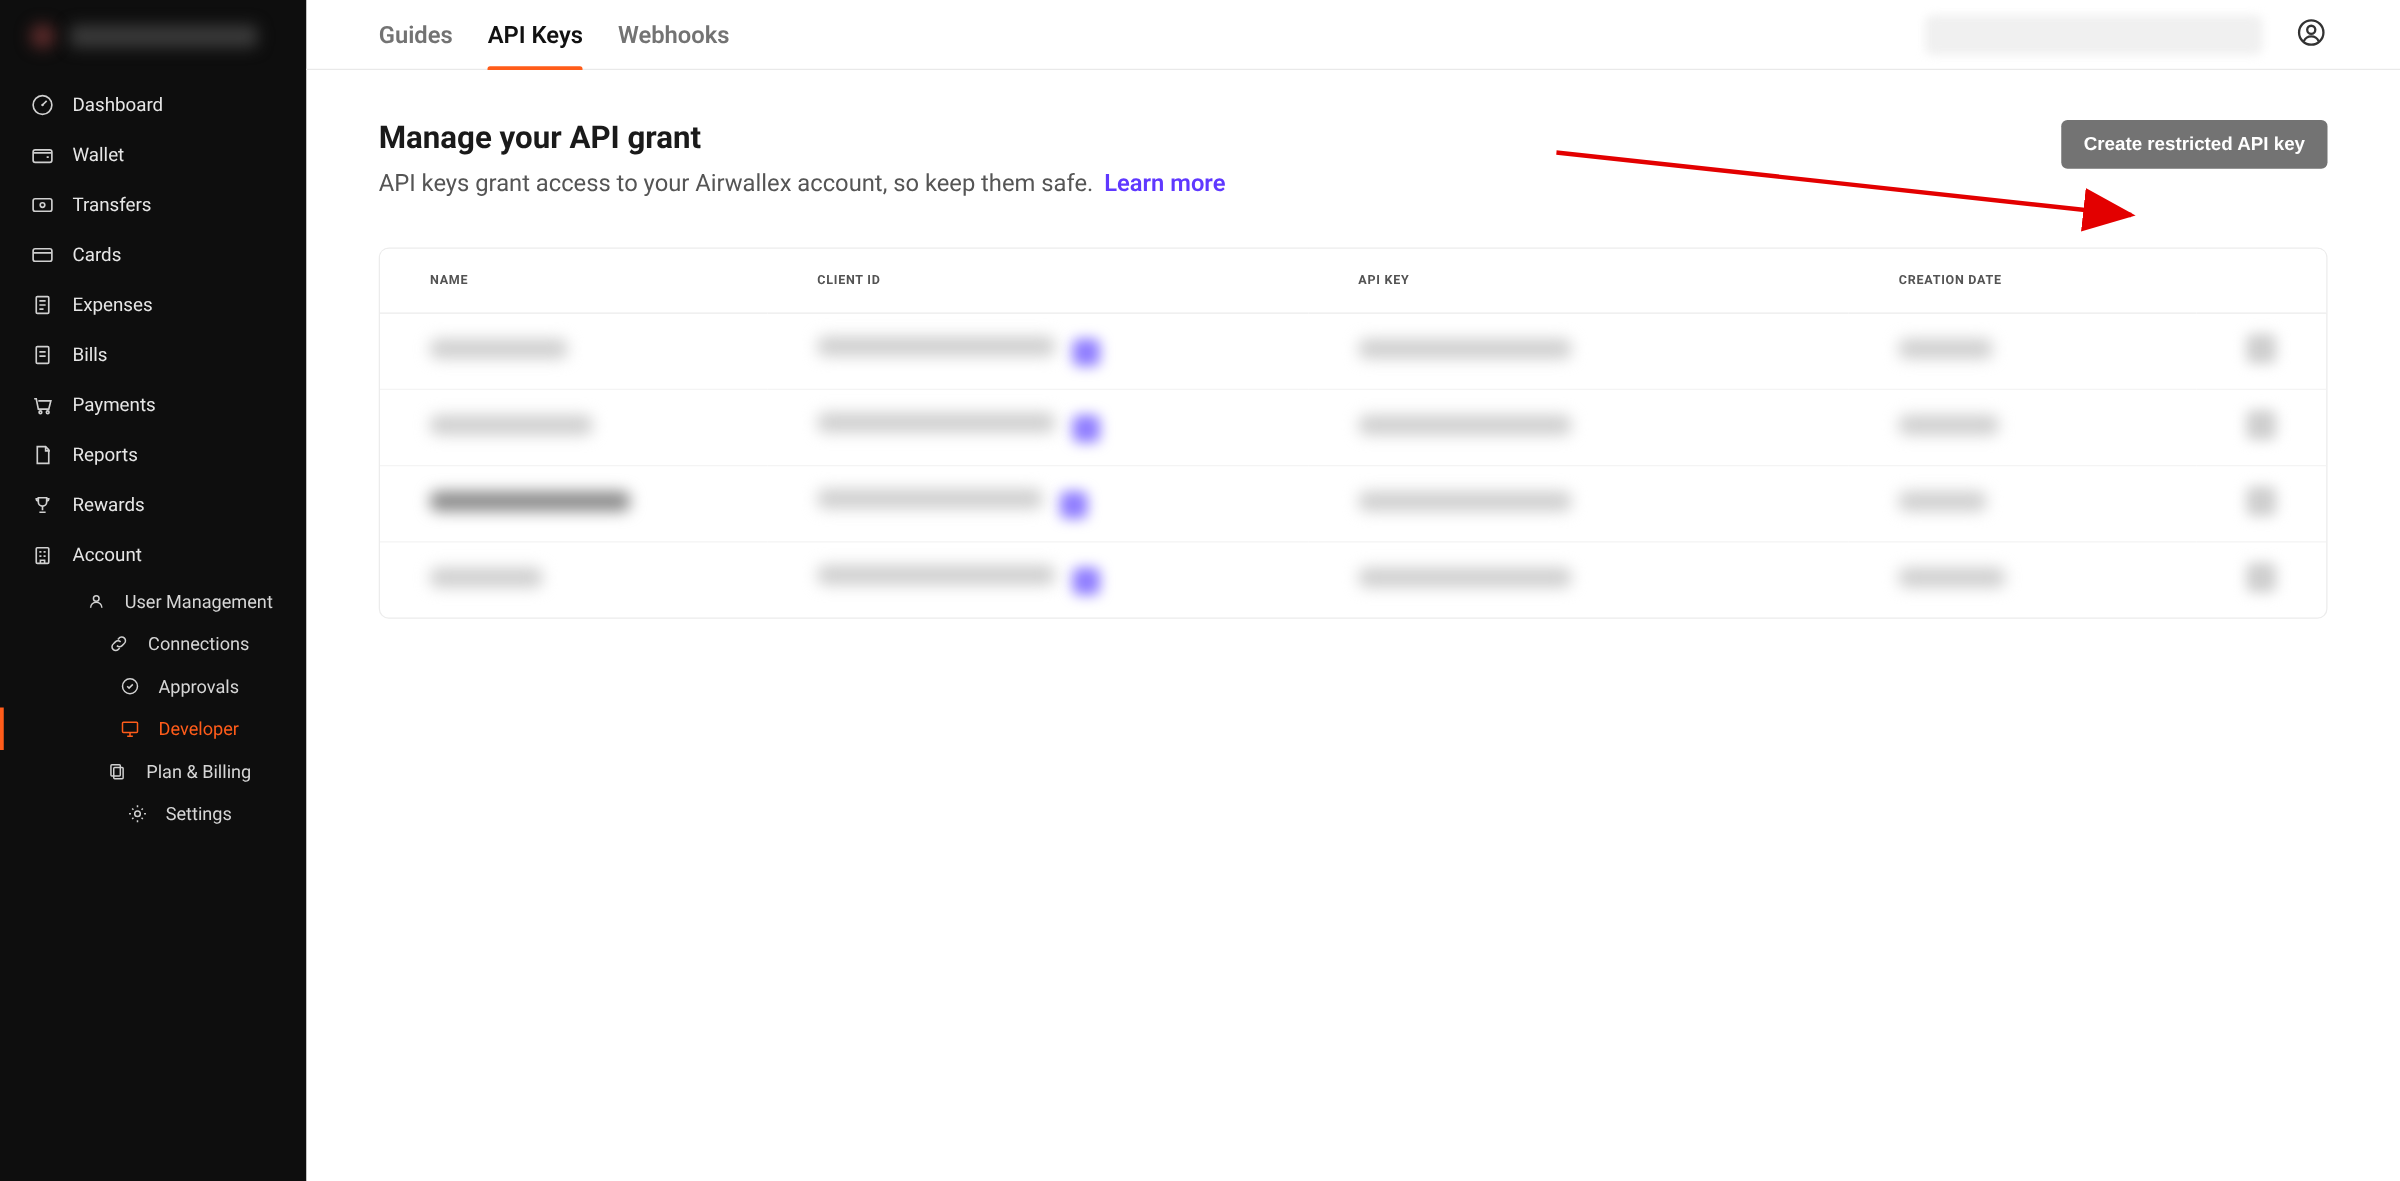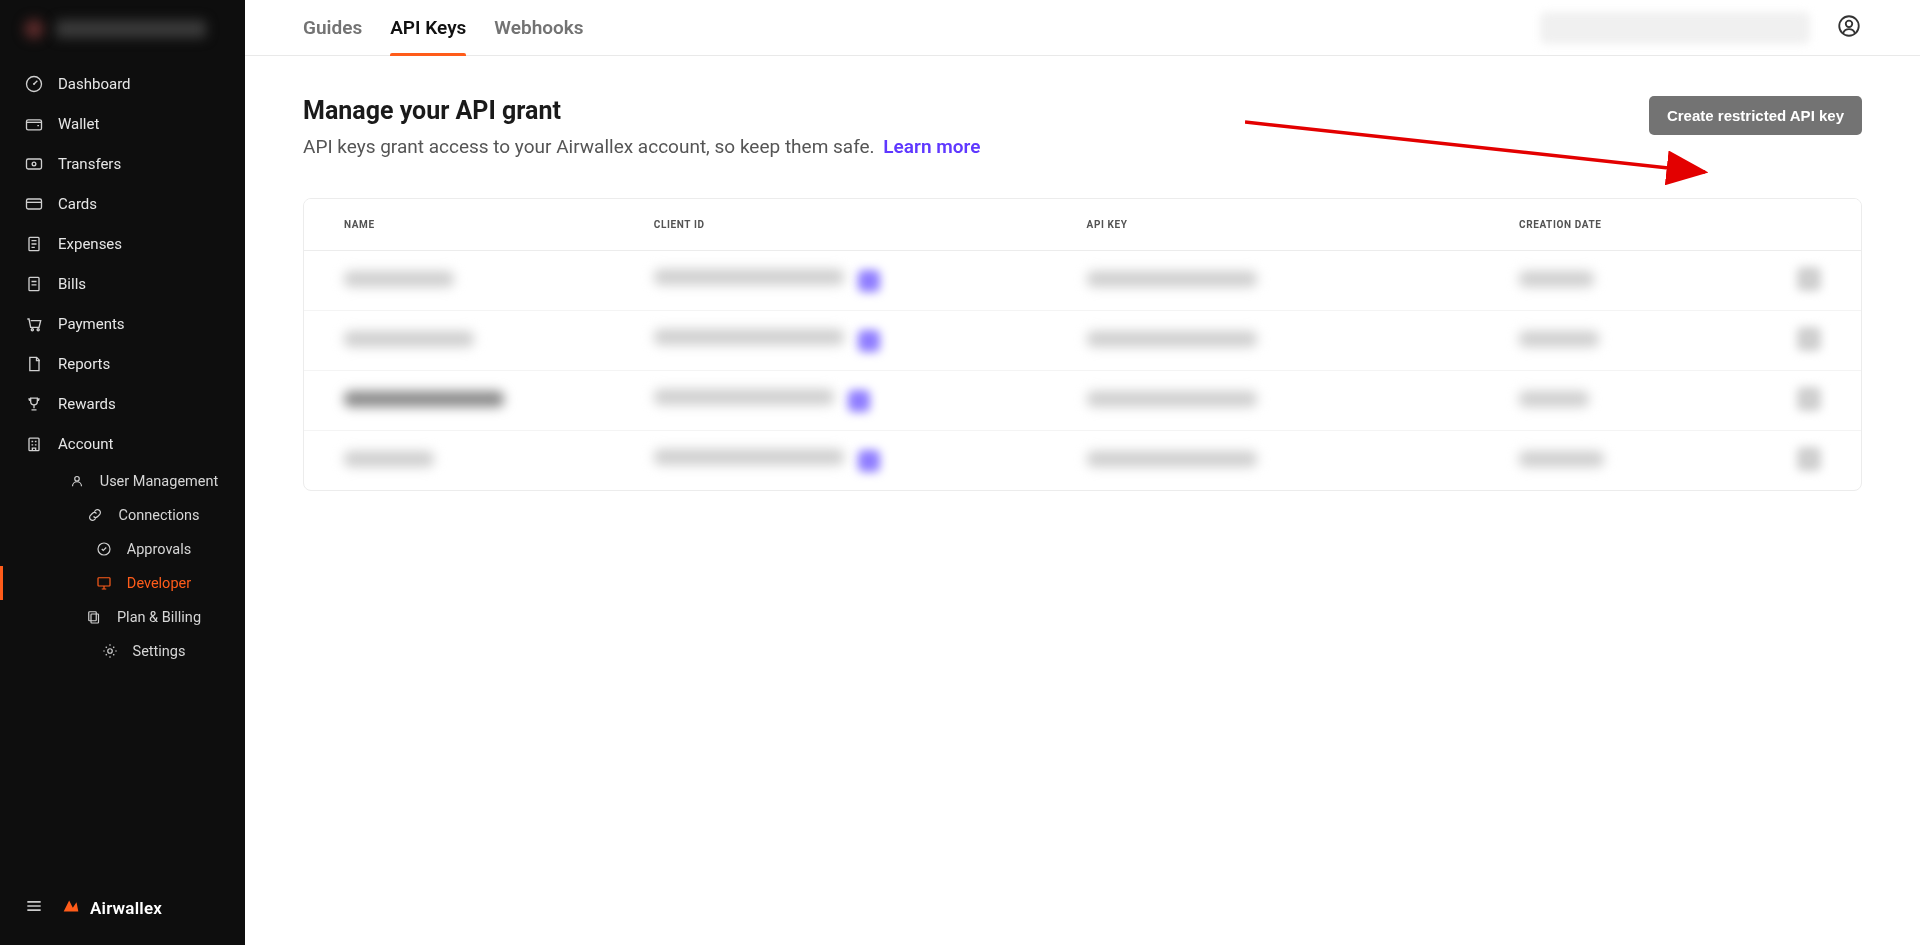--- a/index.html
+++ b/index.html
@@ -375,33 +375,20 @@
       <span class="nav-icon">
           <svg viewBox="0 0 24 24">
             <circle cx="12" cy="12" r="3"></circle>
             <path d="M12 3v2M12 19v2M5 12H3M21 12h-2M6.3 6.3l1.4 1.4M16.3 16.3l1.4 1.4M6.3 17.7l1.4-1.4M16.3 7.7l1.4-1.4"></path>
           </svg>
         </span>
       <span>Settings</span>
     </li>
   </ul>
 
-  <div class="sidebar-footer">
-    <span class="hamburger"><svg viewBox="0 0 24 24">
-          <path d="M4 7h16M4 12h16M4 17h16"></path>
-        </svg></span>
-    <span class="brand">
-      <span class="brand-logo">
-        <svg viewBox="0 0 24 24">
-            <path d="M4 18 L10 6 L14 14 L18 8 L20 18 Z" fill="#ff5c1a" stroke="none"></path>
-          </svg>
-      </span>
-      <span class="brand-text">Airwallex</span>
-    </span>
-  </div>
 </aside>
 
 <main class="main">
   <div class="topbar">
     <div class="tabs">
       <div class="tab">
           <span>Guides</span>
         </div>
       <div class="tab active">
           <span>API Keys</span>

